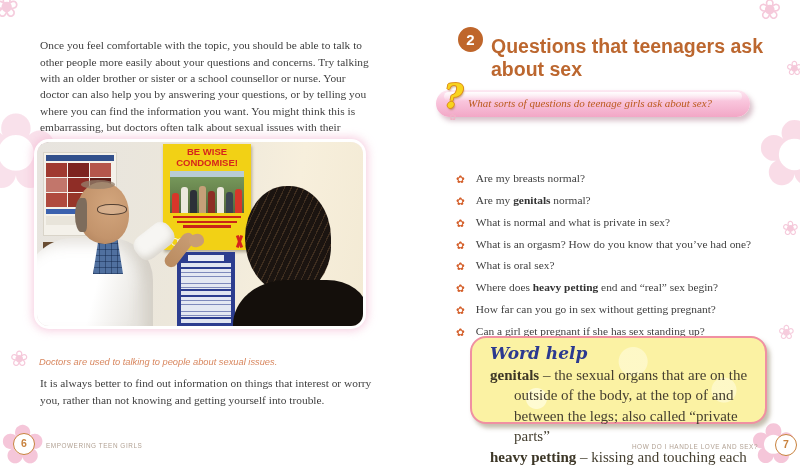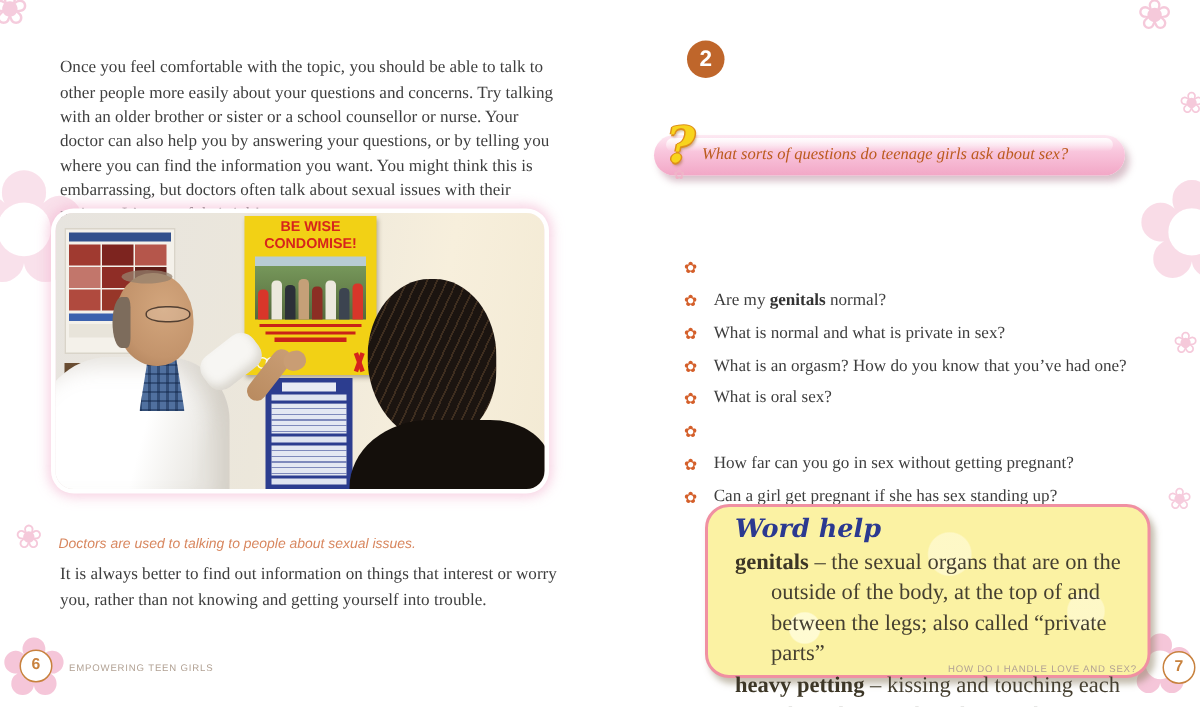--- a/index.html
+++ b/index.html
@@ -103,21 +103,21 @@
     background:linear-gradient(rgba(255,255,255,.95),rgba(255,255,255,0));}
   .banner-text{position:absolute;left:32px;top:0;line-height:27px;font-style:italic;font-size:11px;color:#bb5a1d;}
   .qmark{position:absolute;z-index:3;left:444px;top:80px;font:bold italic 33px/1 "DejaVu Serif",serif;color:#f8d41d;
     text-shadow:1px 0 0 #dd8f1c,-1px 0 0 #dd8f1c,0 1px 0 #dd8f1c,0 -1px 0 #dd8f1c,1px 2px 2px rgba(150,90,20,.5);}
   .qmark-dot{position:absolute;z-index:3;left:449px;top:112px;font-family:"DejaVu Sans",sans-serif;font-size:9px;color:#f0b4c8;}
   .intro{left:456px;top:126px;width:318px;}
   .qlist{position:absolute;z-index:2;left:456px;top:171px;width:318px;list-style:none;margin:0;padding:0;}
   .qlist li{display:flex;gap:11px;margin-bottom:5.6px;font-size:11.4px;line-height:1.4;color:#3e3e3e;}
   .qlist .bullet{font-family:"DejaVu Sans",sans-serif;font-size:10.5px;line-height:1.55;color:#d45f2a;}
   .qlist b{font-weight:bold;color:#333;}
-  .wordhelp{position:absolute;z-index:2;left:470px;top:336px;width:297px;height:116px;background:#fbf2a3;
+  .wordhelp{position:absolute;z-index:2;left:470px;top:336px;width:297px;height:88px;background:#fbf2a3;
     border:2px solid #f090a2;border-radius:16px;box-sizing:border-box;box-shadow:3px 4px 4px rgba(140,125,95,.5);
     background-image:radial-gradient(circle at 22% 72%,rgba(255,252,215,.9) 0 10px,transparent 11px),
       radial-gradient(circle at 55% 28%,rgba(254,249,205,.85) 0 14px,transparent 15px),
       radial-gradient(circle at 86% 62%,rgba(254,249,205,.85) 0 12px,transparent 13px);}
   .wh-title{margin:5px 0 2px 18px;font:600 italic 17px "DejaVu Serif",serif;color:#2b3990;}
   .wh-def{margin:0 10px 1px 18px;font-size:15px;line-height:1.35;color:#453f30;padding-left:24px;text-indent:-24px;}
   .wh-def b{color:#3c3626;}
 </style>
 </head>
 <body>
@@ -201,50 +201,53 @@
     </div>
   </div>
   <p class="caption">Doctors are used to talking to people about sexual issues.</p>
 
   <p class="bodytext p2">It is always better to find out information on things that interest or worry you, rather than not knowing and getting yourself into trouble.</p>
 
   <div class="page-circle pc-left">6</div>
   <div class="footer-label fl-left">EMPOWERING TEEN GIRLS</div>
 
   <div class="chapter-num">2</div>
+  <h1 class="chapter-title">Questions that teenagers ask about sex</h1>
 
   <div class="banner">
     <span class="banner-text">What sorts of questions do teenage girls ask about sex?</span>
   </div>
   <span class="qmark">?</span>
   <span class="qmark-dot">✿</span>
 
 
   <ul class="qlist">
     <li>
       <span class="bullet">✿</span>
+      <span><span>Are my breasts normal?</span><b></b><span></span></span>
     </li>
     <li>
       <span class="bullet">✿</span>
       <span><span>Are my </span><b>genitals</b><span> normal?</span></span>
     </li>
     <li>
       <span class="bullet">✿</span>
       <span><span>What is normal and what is private in sex?</span><b></b><span></span></span>
     </li>
     <li>
       <span class="bullet">✿</span>
       <span><span>What is an orgasm? How do you know that you’ve had one?</span><b></b><span></span></span>
     </li>
     <li>
       <span class="bullet">✿</span>
       <span><span>What is oral sex?</span><b></b><span></span></span>
     </li>
     <li>
       <span class="bullet">✿</span>
+      <span><span>Where does </span><b>heavy petting</b><span> end and “real” sex begin?</span></span>
     </li>
     <li>
       <span class="bullet">✿</span>
       <span><span>How far can you go in sex without getting pregnant?</span><b></b><span></span></span>
     </li>
     <li>
       <span class="bullet">✿</span>
       <span><span>Can a girl get pregnant if she has sex standing up?</span><b></b><span></span></span>
     </li>
   </ul>

